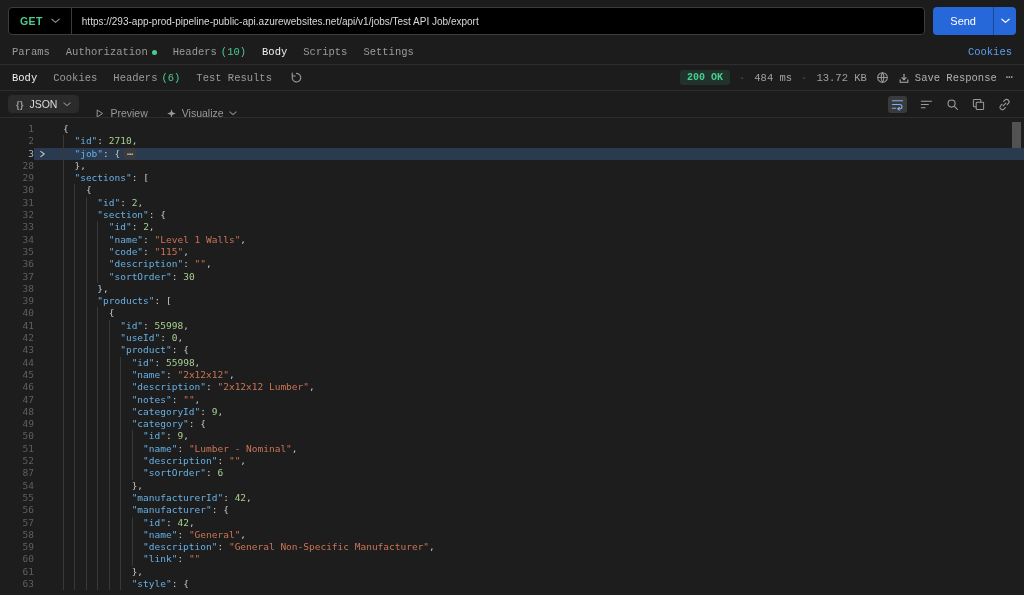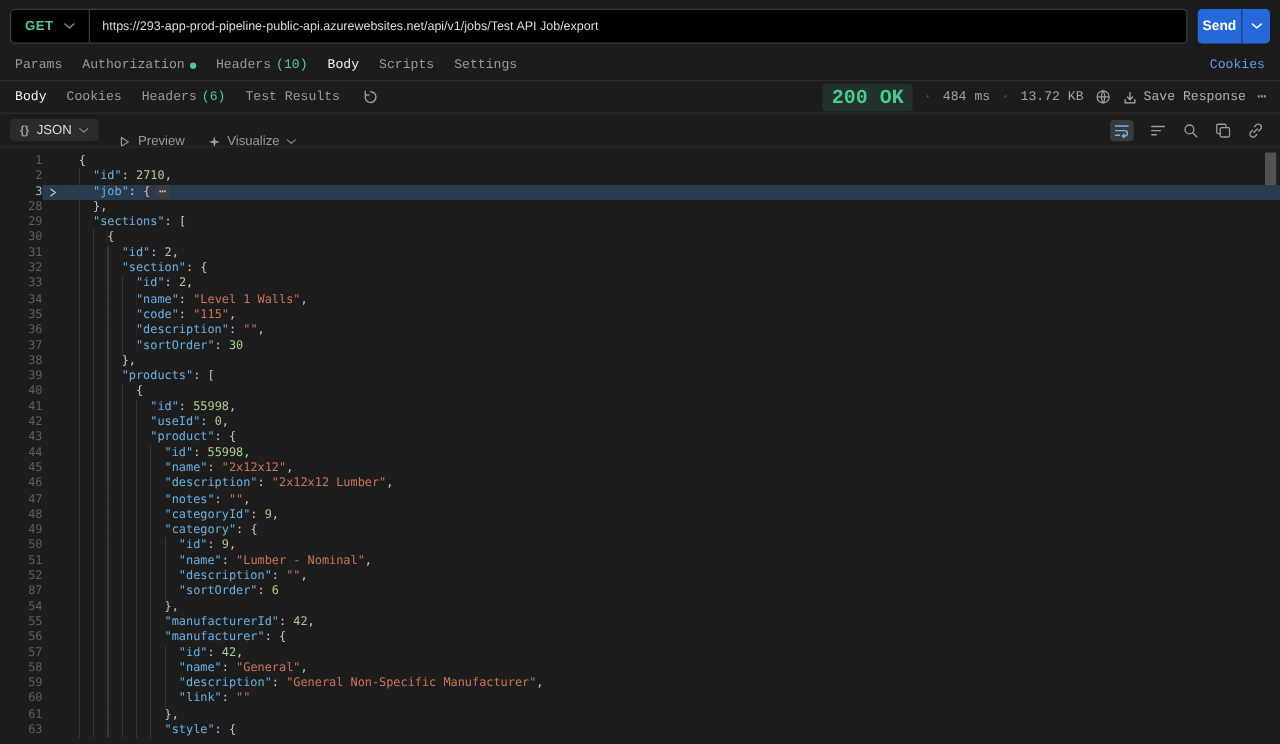--- a/index.html
+++ b/index.html
@@ -13,38 +13,38 @@
   svg { display: block; }
 
   
   .topbar { display: flex; gap: 8px; padding: 7px 8px 5px; align-items: center; flex: none; }
   .url-group { flex: 1; display: flex; align-items: stretch; height: 28px; border: 1px solid #3d3d3d; border-radius: 4px; background: #000000; }
   .method-select { display: flex; align-items: center; gap: 8px; padding: 0 11px; border-right: 1px solid #3a3a3a; cursor: pointer; }
   .method-label { color: #4ec990; font-size: 10.5px; font-weight: 700; letter-spacing: .4px; }
   .chev { color: #8a8a8a; display: flex; align-items: center; }
   .url-input { flex: 1; background: transparent; border: 0; outline: 0; color: #d9d9d9; font-size: 10px; font-family: "Liberation Sans", sans-serif; padding: 0 10px; }
   .send-group { display: flex; height: 28px; border-radius: 4px; overflow: hidden; flex: none; }
-  .send-main { background: #2667d9; color: #fff; font-size: 11px; font-weight: 700; padding: 0 4px; display: flex; align-items: center; cursor: pointer; }
+  .send-main { background: #2667d9; color: #fff; font-size: 11px; font-weight: 400; padding: 0 17px; display: flex; align-items: center; cursor: pointer; }
   .send-caret { background: #2667d9; border-left: 1px solid rgba(0,0,0,.3); width: 23px; display: flex; align-items: center; justify-content: center; color: #fff; cursor: pointer; }
 
   
   .req-tabs, .resp-bar { display: flex; align-items: center; padding: 0 4px; font-size: 10.5px; color: #9a9a9a; flex: none; font-family: Liberation Mono, monospace; }
   .req-tabs { height: 24px; }
   .resp-bar { height: 25px; }
   .tabs-list { display: flex; height: 100%; }
   .tab { padding: 0 8px; height: 100%; display: flex; align-items: center; gap: 4px; cursor: pointer; white-space: nowrap; }
   .tab.active { color: #f1f1f1; }
   .count { color: #49cc90; }
   .dot { width: 5px; height: 5px; border-radius: 50%; background: #49cc90; flex: none; }
   .cookies-link { margin-left: auto; color: #5c9ded; padding: 0 8px; cursor: pointer; }
   .divider { height: 1px; background: #2d2d2d; flex: none; }
   .history-btn { margin-left: 4px; color: #9a9a9a; padding: 0 6px; cursor: pointer; }
 
   .resp-meta { margin-left: auto; display: flex; align-items: center; gap: 9px; padding-right: 6px; }
-  .status-pill { color: #49cc90; font-weight: 700; font-size: 16px; background: rgba(73,204,144,.13); padding: 2px 7px; border-radius: 3px; }
+  .status-pill { color: #49cc90; font-weight: 700; font-size: 10px; background: rgba(73,204,144,.13); padding: 2px 7px; border-radius: 3px; }
   .sep-dot { color: #5c5c5c; }
   .meta-text { color: #a0a0a0; }
   .icon-btn { color: #9a9a9a; cursor: pointer; }
   .save-response { display: flex; align-items: center; gap: 5px; color: #b0b0b0; cursor: pointer; }
   .more-btn { color: #9a9a9a; letter-spacing: 1px; font-size: 12px; cursor: pointer; }
 
   
   .viewer-bar { display: flex; align-items: center; height: 26px; padding: 0 8px; font-size: 10.5px; color: #9a9a9a; flex: none; }
   .format-dd { display: flex; align-items: center; gap: 6px; background: #2b2b2b; border-radius: 4px; padding: 3px 8px; cursor: pointer; margin-right: 6px; }
   .braces { color: #9a9a9a; font-weight: 700; font-size: 9.5px; }

